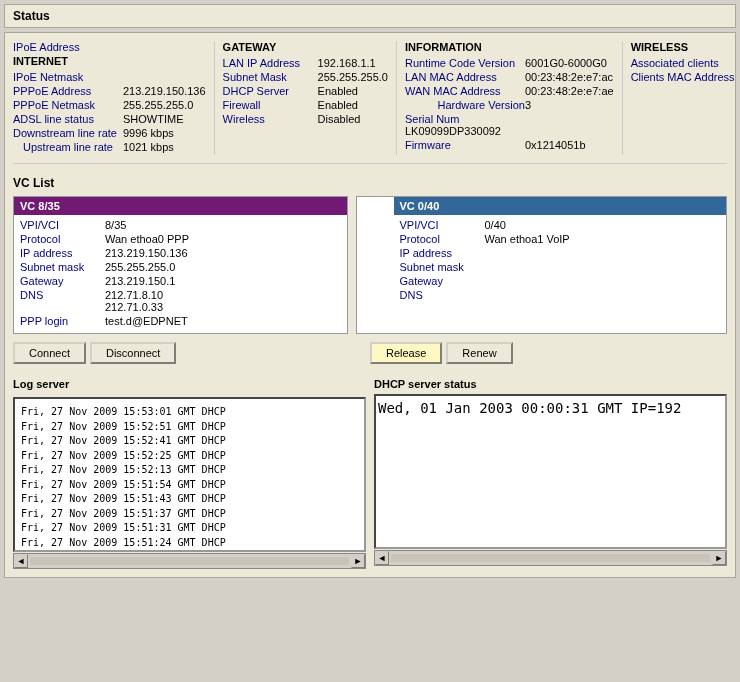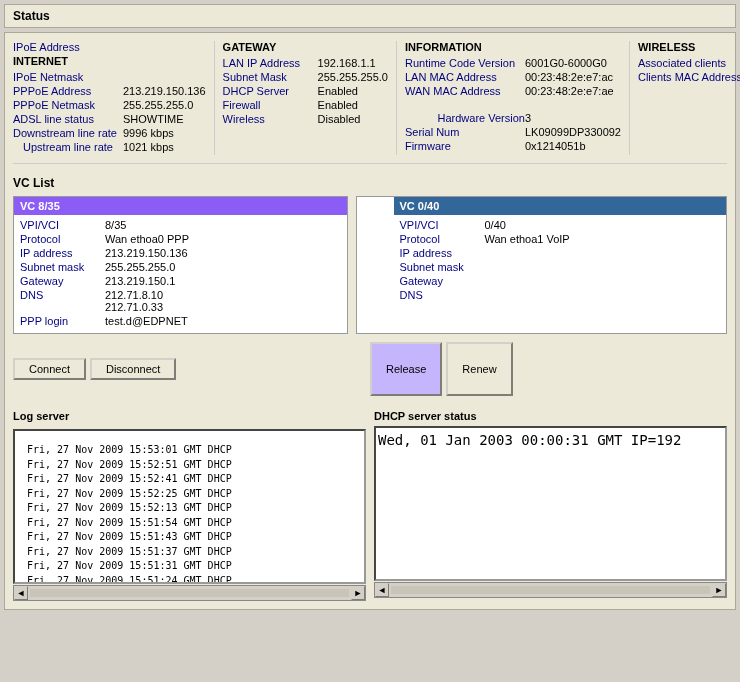--- a/index.html
+++ b/index.html
@@ -84,29 +84,29 @@
       <div style="flex:1.3; padding:0 8px; border-right:1px solid #ccc;">
         <div style="font-weight:bold; margin-bottom:4px;">INFORMATION</div>
         <div style="display:flex; margin-bottom:2px;">
           <span style="color:#000080; min-width:120px;">Runtime Code Version</span>
           <span>6001G0-6000G0</span>
         </div>
         <div style="display:flex; margin-bottom:2px;">
           <span style="color:#000080; min-width:120px;">LAN MAC Address</span>
           <span>00:23:48:2e:e7:ac</span>
         </div>
-        <div style="display:flex; margin-bottom:15px;">
+        <div style="display:flex; margin-bottom:2px;">
           <span style="color:#000080; min-width:120px;">WAN MAC Address</span>
           <span>00:23:48:2e:e7:ae</span>
         </div>
         <div style="display:flex; margin-bottom:2px;">
           <span style="color:#000080; min-width:120px;text-align:right;">Hardware Version</span>
           <span>3</span>
         </div>
-        <div style="display:flex; margin-bottom:2px;">
+        <div style="display:flex; margin-bottom:2px;flex-direction:column;">
           <span style="color:#000080; min-width:120px;">Serial Num</span>
           <span>LK09099DP330092</span>
         </div>
         <div style="display:flex; margin-bottom:2px;">
           <span style="color:#000080; min-width:120px;">Firmware</span>
           <span>0x1214051b</span>
         </div>
       </div>
 
       <div style="flex:1.2; padding-left:8px;">
@@ -120,21 +120,21 @@
 
         </div>
       </div>
     </div>
 
     <div style="font-weight:bold; font-size:12px; margin-bottom:6px;">VC List</div>
 
     <div style="display:flex; gap:8px; margin-bottom:8px;">
 
       <div style="flex:1; border:1px solid #999; background:#fff;">
-        <div style="background:#8b5cf6; color:#fff; font-weight:bold; font-size:11px; padding:3px 6px;">VC 8/35</div>
+        <div style="background:#701a75; color:#fff; font-weight:bold; font-size:11px; padding:3px 6px;">VC 8/35</div>
         <div style="padding:4px 6px;">
           <div style="display:flex; margin-bottom:2px;">
             <span style="color:#000080; min-width:85px;">VPI/VCI</span>
             <span>8/35</span>
           </div>
           <div style="display:flex; margin-bottom:2px;">
             <span style="color:#000080; min-width:85px;">Protocol</span>
             <span>Wan ethoa0 PPP</span>
           </div>
           <div style="display:flex; margin-bottom:2px;">
@@ -191,30 +191,30 @@
         </div>
       </div>
     </div>
 
     <div style="display:flex; gap:0; margin-bottom:14px; align-items:center;">
       <div style="display:flex; gap:4px; flex:1;">
         <button style="padding:3px 14px; font-size:11px; background:#ece9d8; border:2px outset #d4d0c8; cursor:pointer; min-width:65px;">Connect</button>
         <button style="padding:3px 14px; font-size:11px; background:#ece9d8; border:2px outset #d4d0c8; cursor:pointer; min-width:75px;">Disconnect</button>
       </div>
       <div style="display:flex; gap:4px; flex:1;">
-        <button style="padding:19px 14px; font-size:11px; background:#c4b5fd; border:2px outset #d4d0c8; cursor:pointer; min-width:65px;">Release</button>
+        <button style="padding:3px 14px; font-size:11px; background:#fef9c3; border:2px outset #d4d0c8; cursor:pointer; min-width:65px;">Release</button>
         <button style="padding:3px 14px; font-size:11px; background:#ece9d8; border:2px outset #d4d0c8; cursor:pointer; min-width:55px;">Renew</button>
       </div>
     </div>
 
     <div style="display:flex; gap:8px;">
 
       <div style="flex:1;">
         <div style="font-weight:bold; margin-bottom:7px;">Log server</div>
-        <div style="width:100%; height:155px; border:2px inset #999; background:#fff; overflow:auto; padding:12px;">
+        <div style="width:100%; height:155px; border:2px inset #999; background:#fff; overflow:auto; padding:6px;">
           <div style="font-size:10px; font-family:monospace; white-space:pre; line-height:1.45;">Fri, 27 Nov 2009 15:53:01 GMT DHCP
 Fri, 27 Nov 2009 15:52:51 GMT DHCP
 Fri, 27 Nov 2009 15:52:41 GMT DHCP
 Fri, 27 Nov 2009 15:52:25 GMT DHCP
 Fri, 27 Nov 2009 15:52:13 GMT DHCP
 Fri, 27 Nov 2009 15:51:54 GMT DHCP
 Fri, 27 Nov 2009 15:51:43 GMT DHCP
 Fri, 27 Nov 2009 15:51:37 GMT DHCP
 Fri, 27 Nov 2009 15:51:31 GMT DHCP
 Fri, 27 Nov 2009 15:51:24 GMT DHCP</div>

